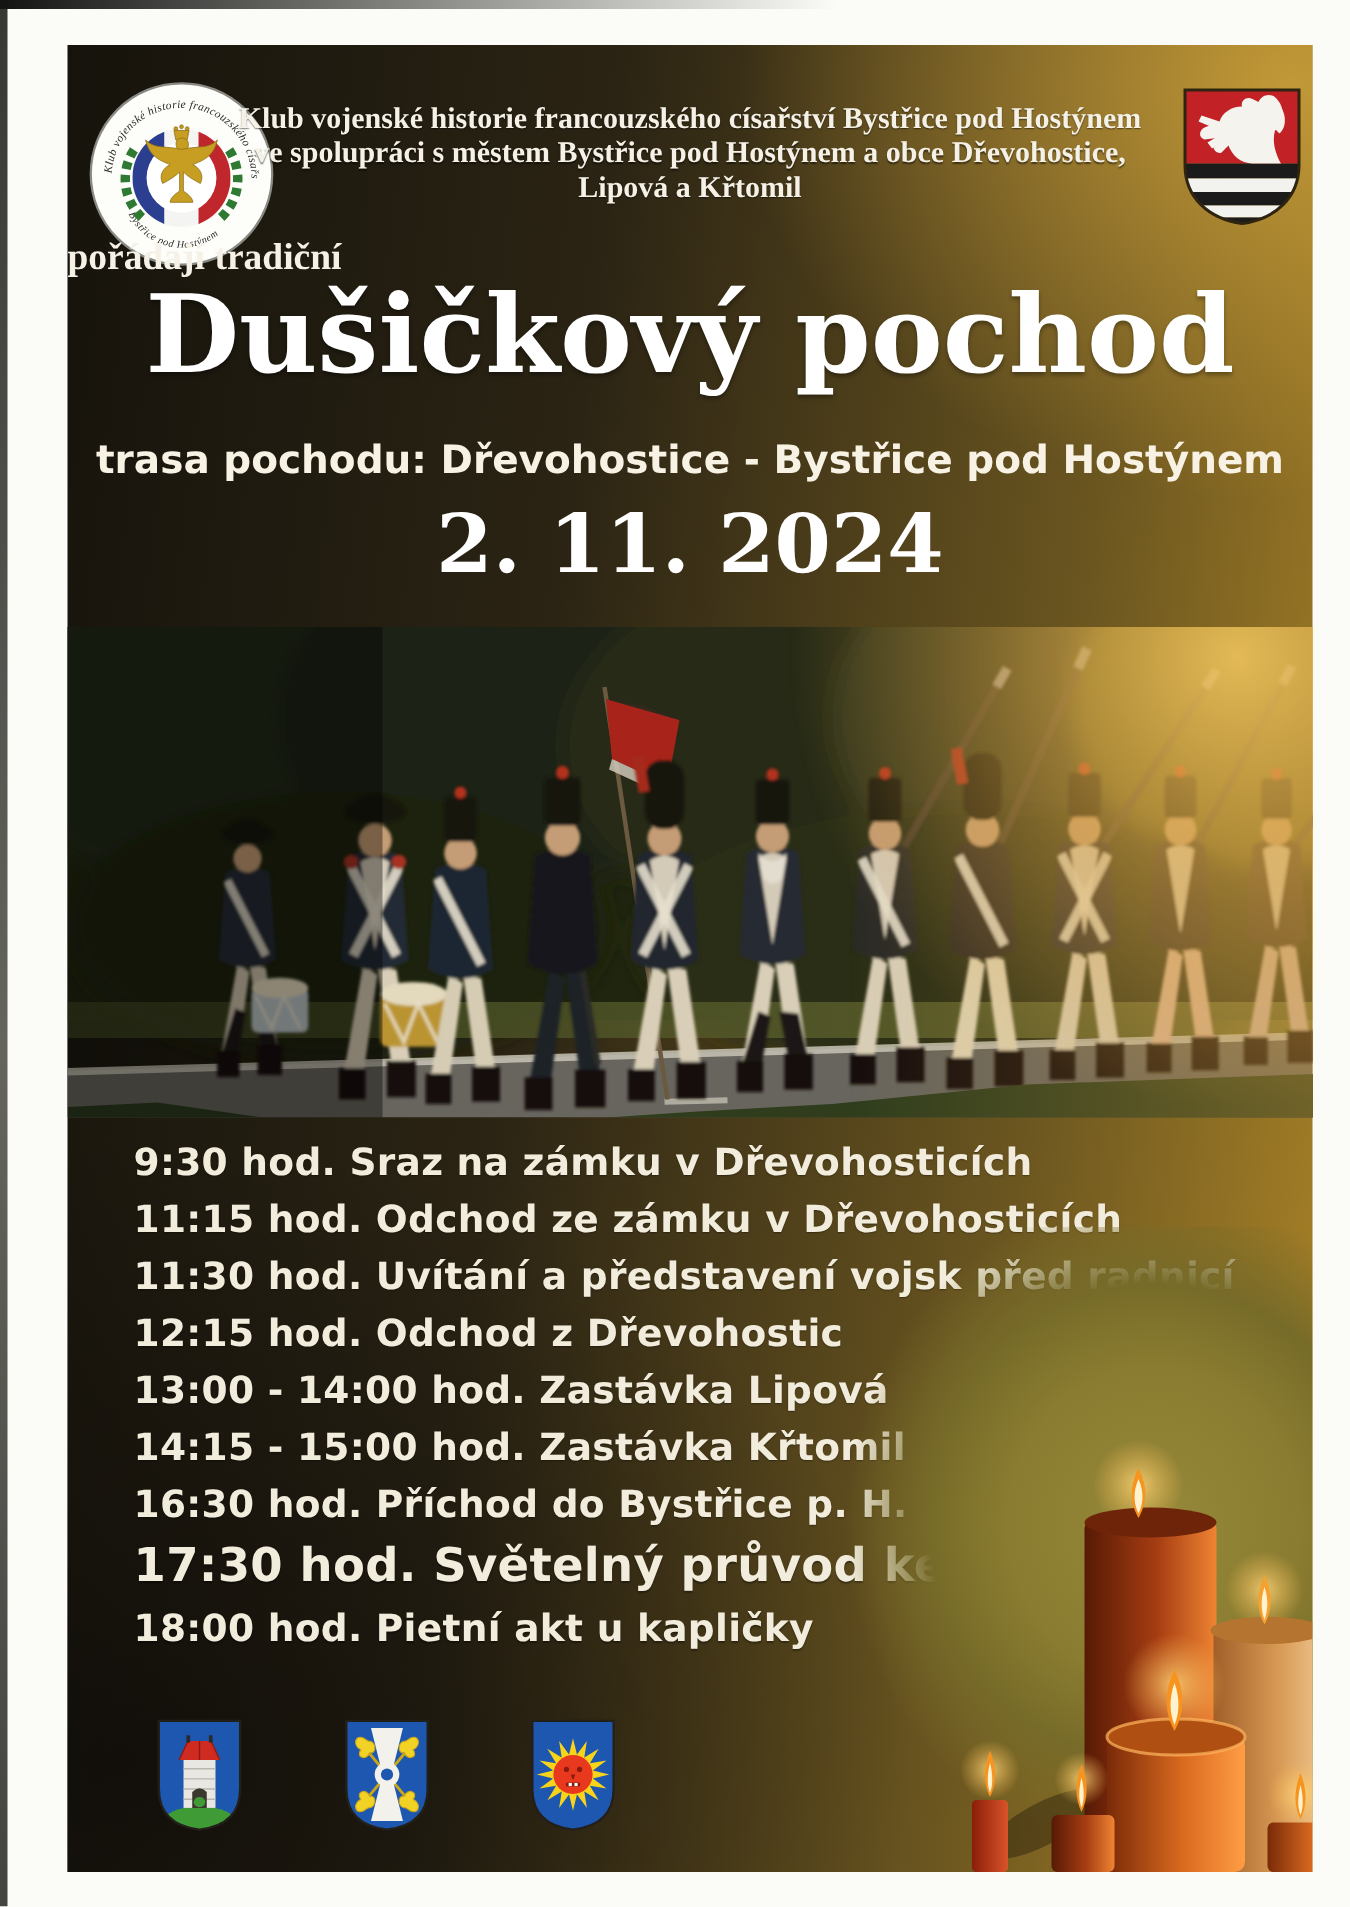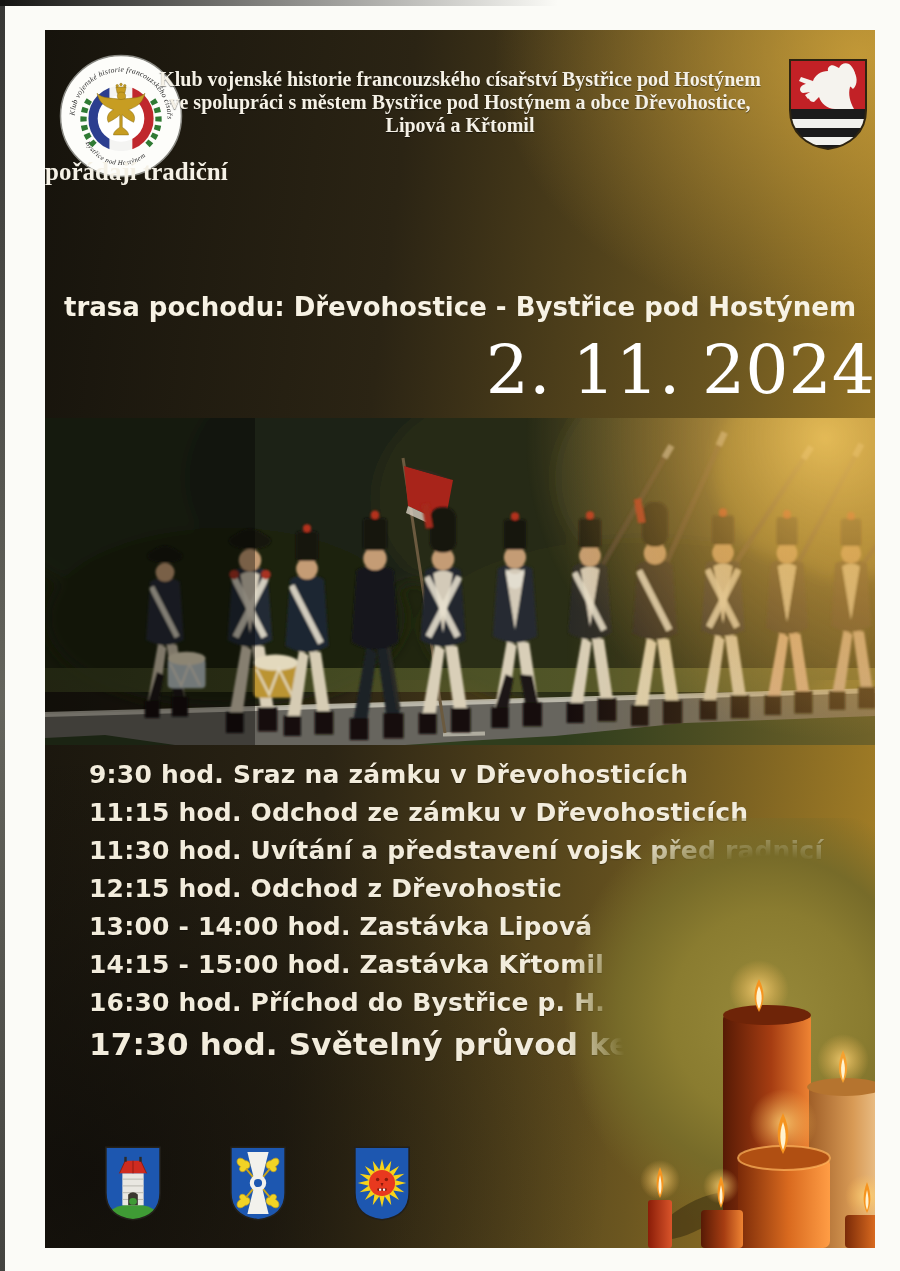--- a/index.html
+++ b/index.html
@@ -22,22 +22,22 @@
     font-family:"Liberation Serif", serif;font-weight:700;font-size:20px;line-height:23px;
     color:#f5f1e6;text-shadow:0 1px 1px rgba(0,0,0,.5);}
   .tagline{position:absolute;left:0;top:128px;width:100%;text-align:left;
     font-family:"Liberation Serif", serif;font-weight:700;font-size:25px;color:#f5f1e6;}
   .title{position:absolute;left:0;top:150px;width:100%;margin:0;text-align:center;
     font-family:"DejaVu Serif","Liberation Serif",serif;font-weight:700;font-size:72px;
     color:#ffffff;letter-spacing:0px;text-shadow:0 2px 3px rgba(0,0,0,.35);}
   .route{position:absolute;left:0;top:262px;width:100%;text-align:center;
     font-family:"DejaVu Sans","Liberation Sans",sans-serif;font-weight:700;font-size:26px;
     color:#f7f2e4;}
-  .date{position:absolute;left:0;top:300px;width:100%;text-align:right;
-    font-family:"DejaVu Serif","Liberation Serif",serif;font-weight:400;font-size:68px;
+  .date{position:absolute;left:0;top:300px;width:100%;text-align:center;
+    font-family:"DejaVu Serif","Liberation Serif",serif;font-weight:700;font-size:54px;
     color:#ffffff;}
   .club-logo{position:absolute;left:13px;top:23px;width:126px;height:126px;}
   .city-arms{position:absolute;left:741px;top:26px;width:84px;height:98px;}
   .march-photo{position:absolute;left:0;top:388px;width:830px;height:327px;display:block;}
   .schedule{position:absolute;left:40px;top:722px;margin:4px;padding:0;list-style:none;
     font-family:"DejaVu Sans","Liberation Sans",sans-serif;color:#f2ecdc;
     text-shadow:0 1px 1px rgba(0,0,0,.35);}
   .schedule li{font-size:25px;line-height:38px;font-weight:600;letter-spacing:.2px;white-space:nowrap;}
   .schedule li.large{font-size:31px;line-height:45px;font-weight:700;}
   .candles-zone{position:absolute;right:0;bottom:0;width:330px;height:430px;
@@ -111,20 +111,21 @@
     </g>
     <path d="M4,4 H80 V54 C80,76 64,90 42,93 C20,90 4,76 4,54 Z" fill="none" stroke="#2e2410" stroke-width="2"></path>
   </svg>
 
   <div class="org-lines">
     <div>Klub vojenské historie francouzského císařství Bystřice pod Hostýnem</div>
     <div>ve spolupráci s městem Bystřice pod Hostýnem a obce Dřevohostice,</div>
     <div>Lipová a Křtomil</div>
   </div>
   <div class="tagline">pořádají tradiční</div>
+  <h1 class="title">Dušičkový pochod</h1>
   <div class="route">trasa pochodu: Dřevohostice - Bystřice pod Hostýnem</div>
   <div class="date">2. 11. 2024</div>
 
   <svg class="march-photo" viewBox="0 0 830 327" preserveAspectRatio="none">
     <defs>
       <filter id="soft" x="-20%" y="-20%" width="140%" height="140%">
           <feGaussianBlur stdDeviation="7"></feGaussianBlur>
         </filter>
       <filter id="soft2" x="-20%" y="-20%" width="140%" height="140%">
           <feGaussianBlur stdDeviation="1"></feGaussianBlur>
@@ -336,20 +337,21 @@
 
   <ul class="schedule" style="color: rgb(242, 236, 220);">
       <li>9:30 hod. Sraz na zámku v Dřevohosticích</li>
       <li>11:15 hod. Odchod ze zámku v Dřevohosticích</li>
       <li>11:30 hod. Uvítání a představení vojsk před radnicí</li>
       <li>12:15 hod. Odchod z Dřevohostic</li>
       <li>13:00 - 14:00 hod. Zastávka Lipová</li>
       <li>14:15 - 15:00 hod. Zastávka Křtomil</li>
       <li>16:30 hod. Příchod do Bystřice p. H.</li>
       <li class="large">17:30 hod. Světelný průvod ke hřbitovu</li>
+      <li>18:00 hod. Pietní akt u kapličky</li>
     </ul>
 
   <div class="candles-zone">
     <svg width="330" height="430" viewBox="0 0 330 430">
       <defs>
         <linearGradient id="cbody1" x1="0" y1="0" x2="1" y2="0">
           <stop offset="0%" stop-color="#571a05"></stop>
             <stop offset="55%" stop-color="#a63d12"></stop>
             <stop offset="100%" stop-color="#ef8433"></stop>
         </linearGradient>

